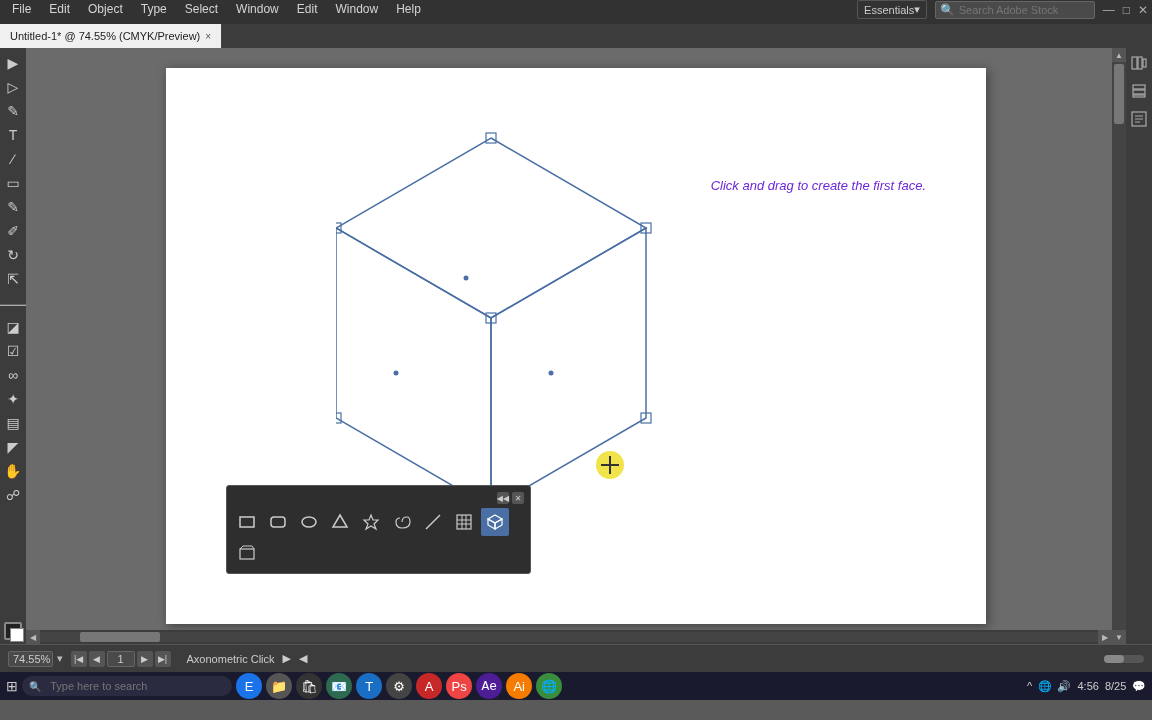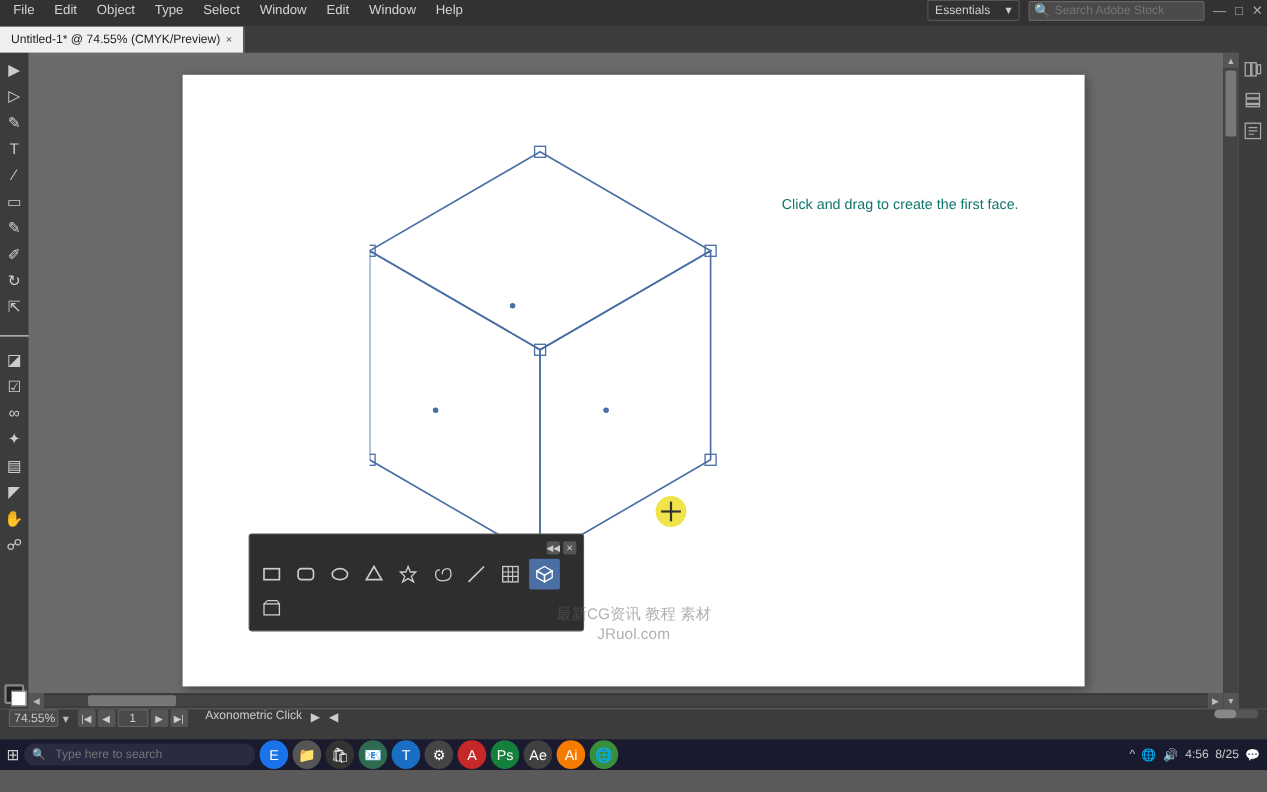--- a/index.html
+++ b/index.html
@@ -26,21 +26,21 @@
     }
     .menu-right {
       margin-left: auto;
       display: flex;
       align-items: center;
       gap: 8px;
       color: #ccc;
       font-size: 12px;
     }
     .essentials-btn {
-      display: flex; align-items: center; gap: 14px;
+      display: flex; align-items: center; gap: 0;
       padding: 2px 6px; border: 1px solid #555; border-radius: 2px; cursor: pointer; color: #ccc; font-size: 11px;
     }
     .search-box {
       display: flex; align-items: center;
       background: #4a4a4a; border: 1px solid #666; border-radius: 2px;
       padding: 1px 5px; gap: 3px;
     }
     .search-box input {
       background: transparent; border: none; outline: none; color: #ccc; font-size: 11px; width: 130px;
     }
@@ -129,21 +129,21 @@
       display: flex; align-items: center; justify-content: center;
       color: #ccc; font-size: 14px; cursor: pointer;
     }
 
     
     #bottom-bar {
       width: 100%;
       height: 28px;
       background: #3c3c3c;
       display: flex;
-      align-items: flex-start;
+      align-items: center;
       padding: 0 8px;
       gap: 8px;
       color: #bbb;
       font-size: 11px;
       border-top: 1px solid #555;
     }
     .zoom-control {
       display: flex; align-items: center; gap: 4px;
     }
     .zoom-val {
@@ -235,22 +235,23 @@
       width: 2px;
       height: 18px;
       background: #333;
     }
 
     
     #hint-text {
       position: absolute;
       right: 60px;
       top: 110px;
-      color: #0f766e;
+      color: #6d28d9;
       font-size: 13px;
+      font-style: italic;
     }
 
     
     #float-toolbar {
       position: absolute;
       left: 60px;
       bottom: 50px;
       width: 305px;
       background: #2e2e2e;
       border: 1px solid #555;
@@ -455,24 +456,20 @@
             <svg width="18" height="18" viewBox="0 0 18 18">
               <rect x="2" y="5" width="14" height="10" fill="none" stroke="#ccc" stroke-width="1.2"></rect>
               <line x1="2" y1="5" x2="5" y2="2" stroke="#ccc" stroke-width="1"></line>
               <line x1="16" y1="5" x2="14" y2="2" stroke="#ccc" stroke-width="1"></line>
               <line x1="5" y1="2" x2="14" y2="2" stroke="#ccc" stroke-width="1"></line>
             </svg>
           </div>
         </div>
       </div>
 
-      <div id="watermark">
-        <div>最新CG资讯 教程 素材</div>
-        <div>JRuol.com</div>
-      </div>
 
     </div>
 
     <div style="position:absolute;right:0;top:0;width:14px;height:100%;background:#3c3c3c;display:flex;flex-direction:column;">
       <div style="width:14px;height:14px;background:#555;display:flex;align-items:center;justify-content:center;font-size:8px;color:#bbb;cursor:pointer;">▲</div>
       <div style="flex:1;background:#444;">
         <div style="width:10px;height:60px;background:#777;margin:2px auto;border-radius:2px;"></div>
       </div>
       <div style="width:14px;height:14px;background:#555;display:flex;align-items:center;justify-content:center;font-size:8px;color:#bbb;cursor:pointer;">▼</div>
     </div>
@@ -543,22 +540,22 @@
     <input type="text" class="taskbar-search" style="background: transparent; border: none; outline: none; color: rgb(204, 204, 204); font-size: 11px; width: 150px;" placeholder="Type here to search">
   </div>
   <div class="taskbar-icons">
     <div class="taskbar-icon" style="background:#1a73e8;">E</div>
     <div class="taskbar-icon" style="background:#555;">📁</div>
     <div class="taskbar-icon" style="background:#333;">🛍</div>
     <div class="taskbar-icon" style="background:#2d6a4f;">📧</div>
     <div class="taskbar-icon" style="background:#1a6fc4;">T</div>
     <div class="taskbar-icon" style="background:#444;">⚙</div>
     <div class="taskbar-icon" style="background:#c62828;">A</div>
-    <div class="taskbar-icon" style="background:#15803d;">Ps</div>
-    <div class="taskbar-icon" style="background:#404040;">Ae</div>
+    <div class="taskbar-icon" style="background:#ef4444;">Ps</div>
+    <div class="taskbar-icon" style="background:#4c1d95;font-family:Liberation Mono, monospace;">Ae</div>
     <div class="taskbar-icon" style="background:#f57c00;">Ai</div>
     <div class="taskbar-icon" style="background:#388e3c;">🌐</div>
   </div>
   <div class="taskbar-right">
     <span>^</span>
     <span>🌐</span>
     <span>🔊</span>
     <span>4:56</span>
     <span>8/25</span>
     <span>💬</span>

